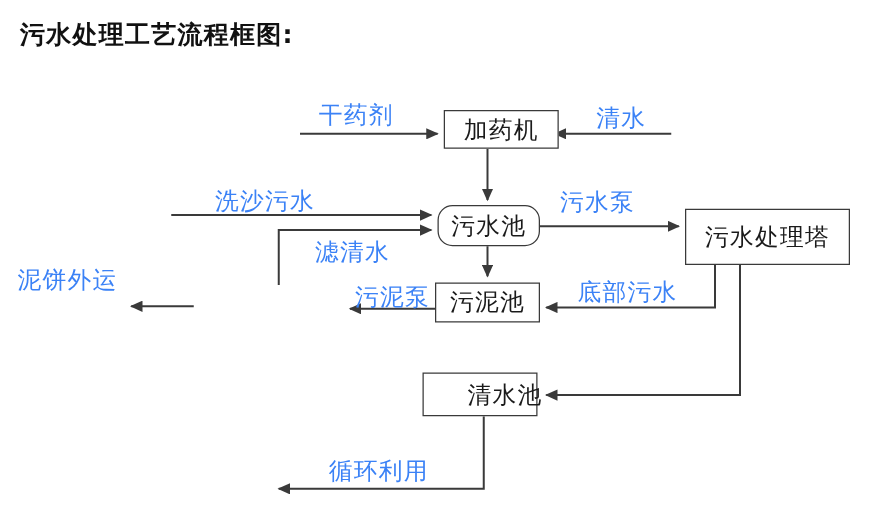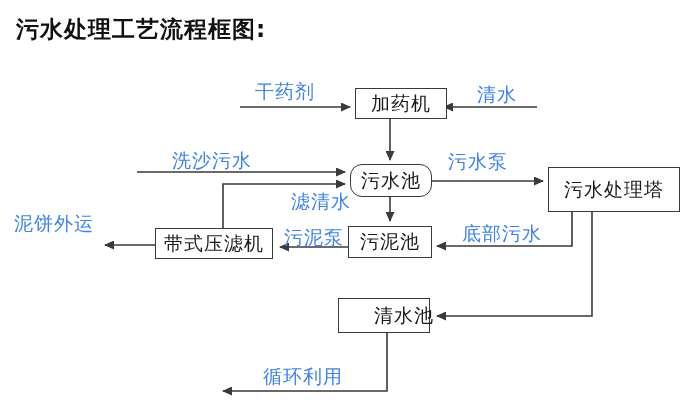--- a/index.html
+++ b/index.html
@@ -1,18 +1,18 @@
 <!DOCTYPE html>
 <html><head>
 <meta charset="utf-8">
 <style>
   html,body{margin:0;padding:0;background:#ffffff;}
   body{font-family:"DejaVu Sans","Liberation Sans",sans-serif;}
   #canvas{position:relative;width:700px;height:420px;background:#ffffff;overflow:hidden;}
-  .title{position:absolute;left:16px;top:14px;font-size:23px;font-weight:bold;color:#111111;letter-spacing:1px;white-space:nowrap;}
+  .title{position:absolute;left:16px;top:14px;font-size:20px;font-weight:bold;color:#111111;letter-spacing:1px;white-space:nowrap;}
   .box{position:absolute;box-sizing:border-box;border:1.5px solid #3a3a3a;background:#ffffff;display:flex;align-items:center;justify-content:center;font-size:19px;color:#1a1a1a;white-space:nowrap;letter-spacing:1px;}
   .lbl{position:absolute;font-size:19px;color:#3b82f6;white-space:nowrap;letter-spacing:1px;}
   svg.connectors{position:absolute;left:0;top:0;}
 </style>
 </head>
 <body>
 
 <div id="canvas">
 
   <svg class="connectors" width="700" height="420" viewBox="0 0 700 420">
@@ -48,26 +48,25 @@
       <polyline points="387,333 387,391 223,391" marker-end="url(#arr)"></polyline>
     </g>
   </svg>
 
   <div class="title">污水处理工艺流程框图:</div>
 
   <div class="box" style="left:355px;top:88px;width:92px;height:31px;">加药机</div>
   <div class="box" style="left:350px;top:164px;width:82px;height:33px;border-radius:12px;">污水池</div>
   <div class="box" style="left:548px;top:167px;width:132px;height:45px;">污水处理塔</div>
   <div class="box" style="left:348px;top:226px;width:84px;height:32px;">污泥池</div>
-  <div class="box" style="left:155px;top:228px;width:118px;height:31px;">带式压滤机</div>
   <div class="box" style="left:338px;top:298px;width:92px;height:35px;padding-left:40px;">清水池</div>
 
   <span class="lbl" style="left:255px;top:79px;">干药剂</span>
   <span class="lbl" style="left:477px;top:82px;">清水</span>
   <span class="lbl" style="left:172px;top:148px;">洗沙污水</span>
-  <span class="lbl" style="left:252px;top:189px;margin-left:39px;">滤清水</span>
+  <span class="lbl" style="left:252px;top:189px;">滤清水</span>
   <span class="lbl" style="left:448px;top:149px;">污水泵</span>
   <span class="lbl" style="left:462px;top:221px;">底部污水</span>
   <span class="lbl" style="left:284px;top:225px;">污泥泵</span>
   <span class="lbl" style="left:14px;top:211px;">泥饼外运</span>
   <span class="lbl" style="left:263px;top:364px;">循环利用</span>
 
 </div>
 
 </body></html>

